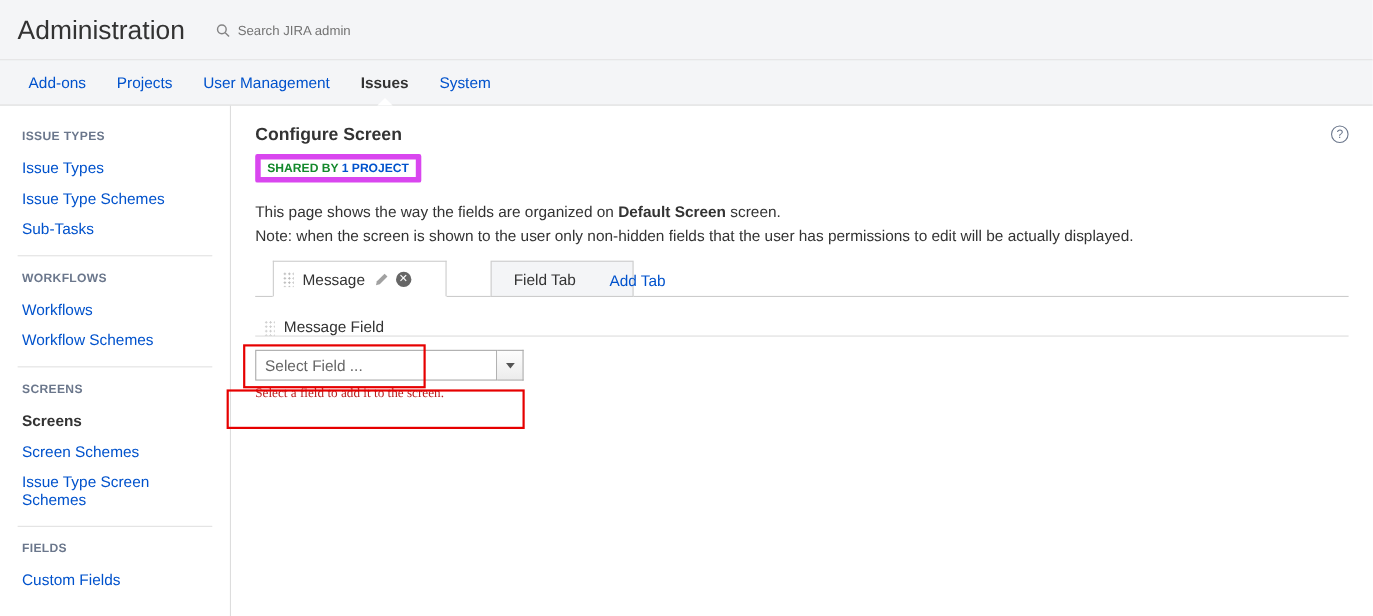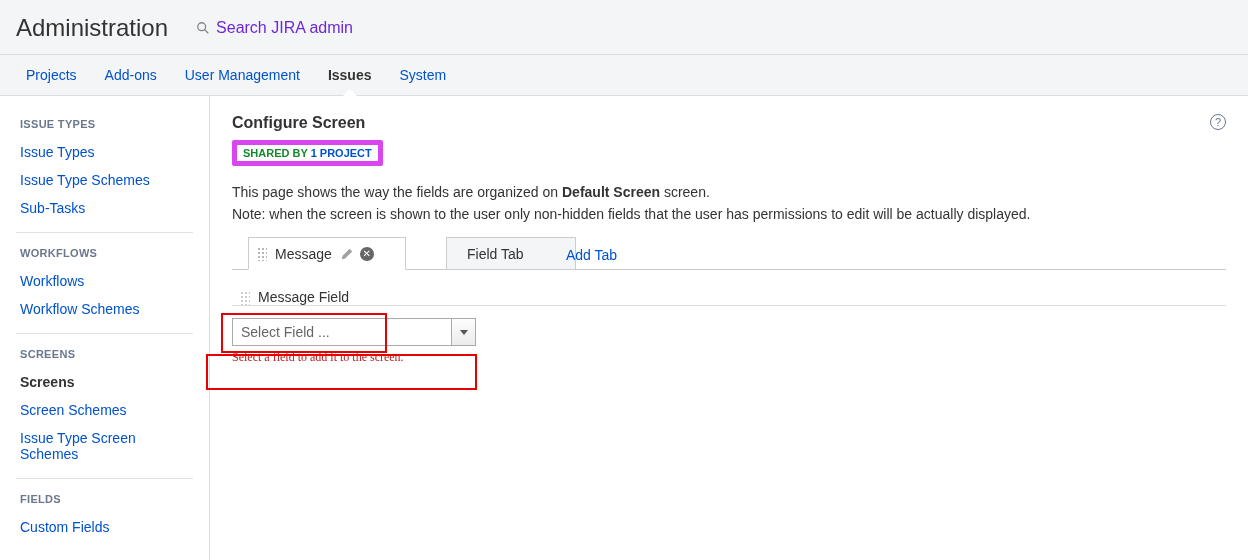--- a/index.html
+++ b/index.html
@@ -23,22 +23,22 @@
   }
   .admin-title {
     font-size: 24px;
     font-weight: normal;
     color: #333;
     margin-right: 28px;
   }
   .search-wrap {
     display: flex;
     align-items: center;
-    color: #6d28d9;
-    font-size: 16px;
+    color: #737373;
+    font-size: 12px;
   }
   .search-icon-svg { width: 14px; height: 14px; margin-right: 6px; opacity: .7; }
 
   
   .top-nav {
     background: #f4f5f7;
     border-bottom: 1px solid #ddd;
     padding: 0 16px;
     display: flex;
   }
@@ -168,21 +168,21 @@
   .pencil-icon, .remove-icon { width: 14px; height: 14px; opacity: .55; }
   .pencil-icon { margin-right: 6px; }
   .remove-icon-circle {
     width: 14px; height: 14px; border-radius: 50%;
     background: #666; color: #fff;
     display: inline-flex; align-items: center; justify-content: center;
     font-size: 10px; line-height: 1;
   }
   .add-tab {
     position: absolute;
-    left: 334px;
+    left: 322px;
     bottom: 6px;
     color: #0052cc;
     cursor: pointer;
   }
 
   
   .highlight-box {
     position: absolute;
     border: 2px solid #e60000;
     pointer-events: none;
@@ -242,22 +242,22 @@
   <div class="search-wrap">
     <svg class="search-icon-svg" viewBox="0 0 16 16">
         <circle cx="6.5" cy="6.5" r="4.5" fill="none" stroke="#555" stroke-width="1.5"></circle>
         <line x1="10" y1="10" x2="14" y2="14" stroke="#555" stroke-width="1.5"></line>
       </svg>
     <span>Search JIRA admin</span>
   </div>
 </div>
 
 <div class="top-nav">
+  <div class="top-nav-item">Add-ons</div>
   <div class="top-nav-item">Projects</div>
-  <div class="top-nav-item">Add-ons</div>
   <div class="top-nav-item">User Management</div>
   <div class="top-nav-item active">Issues</div>
   <div class="top-nav-item">System</div>
 </div>
 
 <div class="body-wrap">
 
   <div class="sidebar">
     <div class="side-group">
       <div class="side-heading first">ISSUE TYPES</div>

